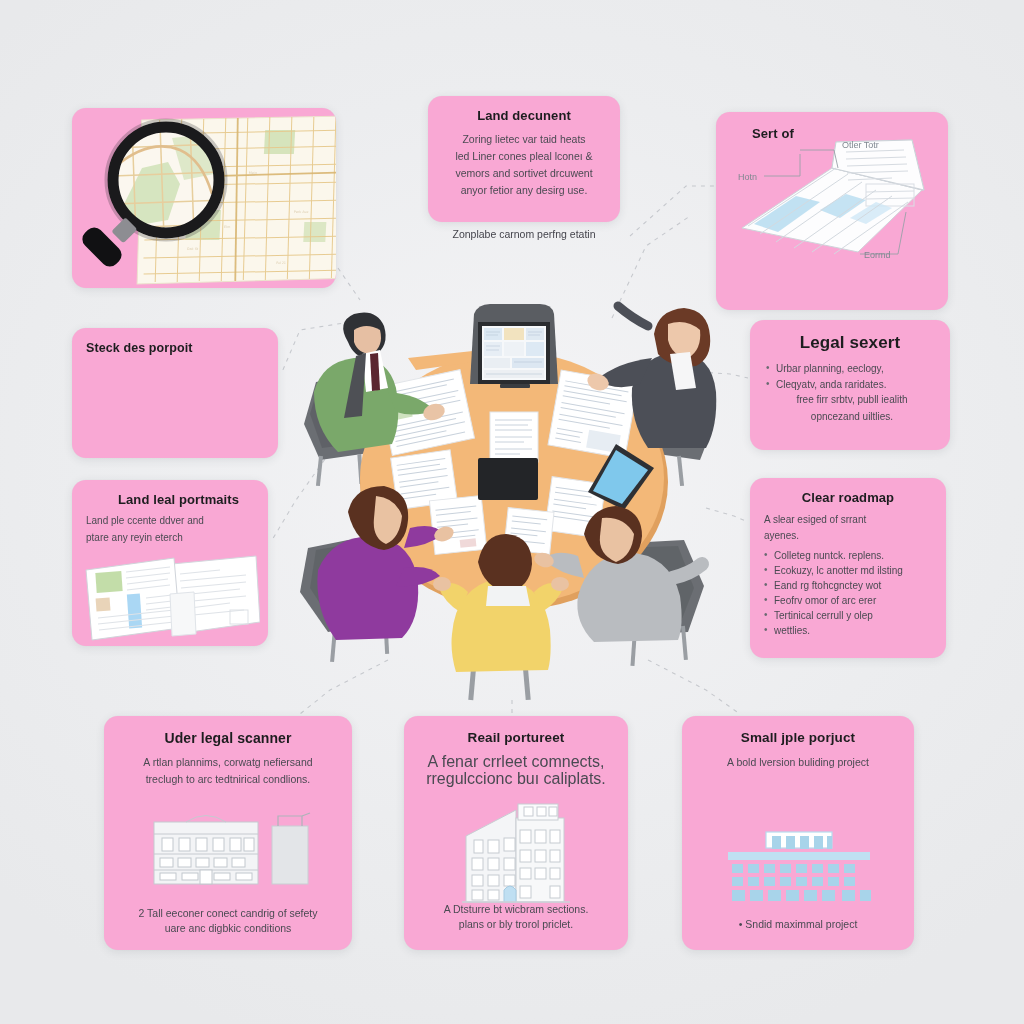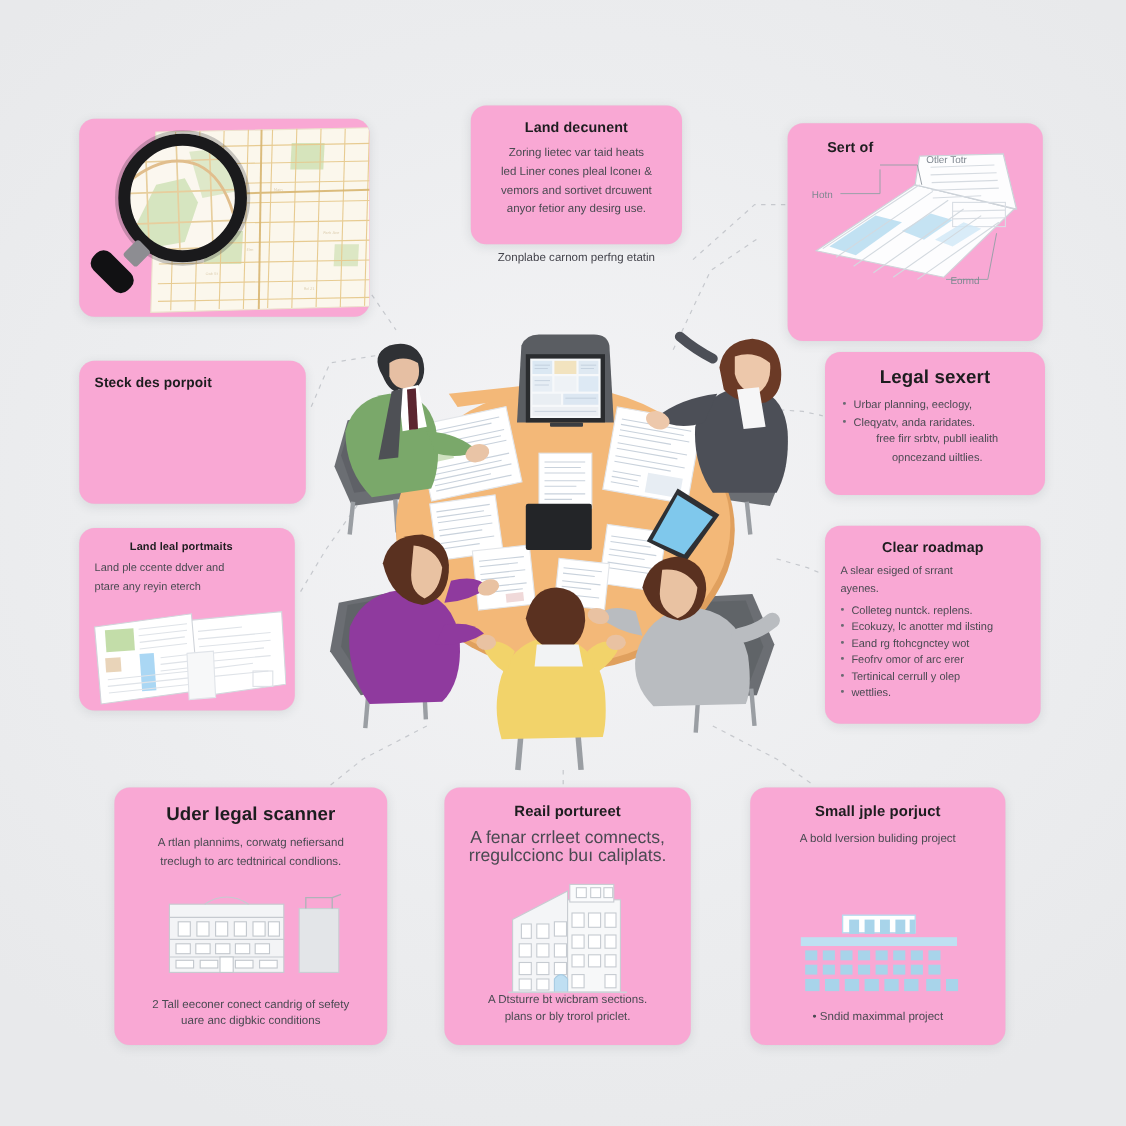--- a/index.html
+++ b/index.html
@@ -56,27 +56,27 @@
 
   #card-sort .card-title{font-size:13px;position:absolute;left:36px;top:14px;z-index:4;}
 
   #card-stack .card-title{font-size:12.5px;text-align:left;margin:13px 0 9px 14px;}
   #card-stack .card-body{font-size:10px;line-height:14.5px;padding:0 14px;}
 
   #card-legal .card-title{font-size:17px;margin:13px 0 9px 0;}
   #card-legal .card-body{font-size:10px;line-height:14.5px;padding:0 12px 0 16px;}
   #card-legal .cont{text-align:center;padding-left:0;}
 
-  #card-land-portr .card-title{font-size:10px;text-align:left;margin:12px 4px 7px 14px;padding-left:32px;}
+  #card-land-portr .card-title{font-size:13px;text-align:left;margin:12px 4px 7px 14px;padding-left:32px;}
   #card-land-portr .card-body{font-size:10px;line-height:14.5px;padding:0 14px;}
 
   #card-roadmap .card-title{font-size:13px;margin:12px 0 8px 0;}
   #card-roadmap .card-body{font-size:10px;line-height:14px;padding:0 12px 0 14px;}
 
-  #card-scanner .card-title{font-size:17px;margin:14px 0 9px 0;}
+  #card-scanner .card-title{font-size:14px;margin:14px 0 9px 0;}
   #card-scanner .card-body{font-size:10.5px;line-height:15px;padding:0 14px;text-align:center;}
   #card-scanner .foot{font-size:10.5px;line-height:15px;padding:0 12px;text-align:center;
                       position:absolute;left:0;right:0;bottom:14px;color:#4a4a52;}
 
   #card-real .card-title{font-size:13.5px;margin:14px 0 9px 0;}
   #card-real .card-body{font-size:16px;line-height:15px;padding:0 14px;text-align:center;}
   #card-real .foot{font-size:10.5px;line-height:15px;padding:0 28px;text-align:center;
                    position:absolute;left:0;right:0;bottom:18px;color:#4a4a52;}
 
   #card-small .card-title{font-size:13.5px;margin:14px 0 10px 0;}

